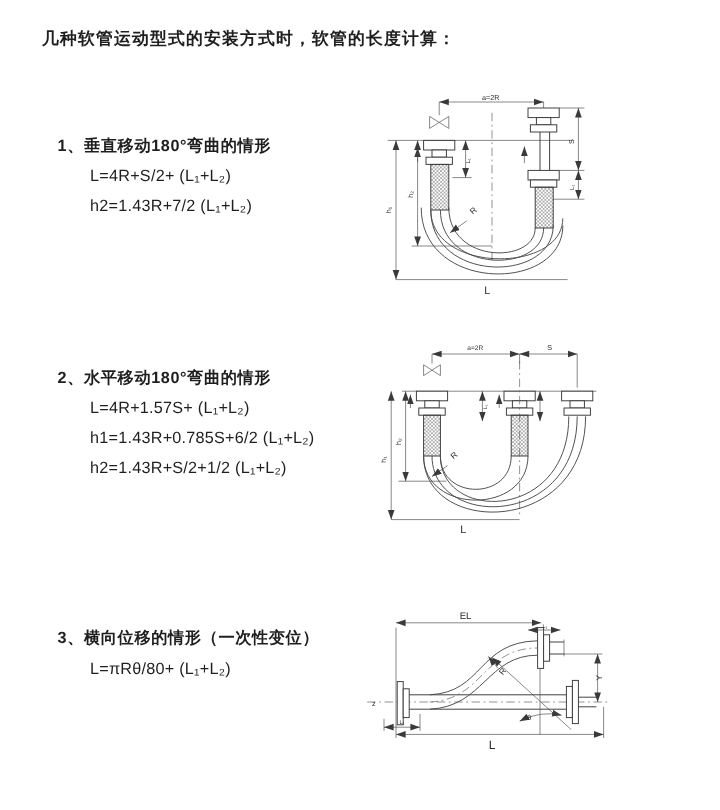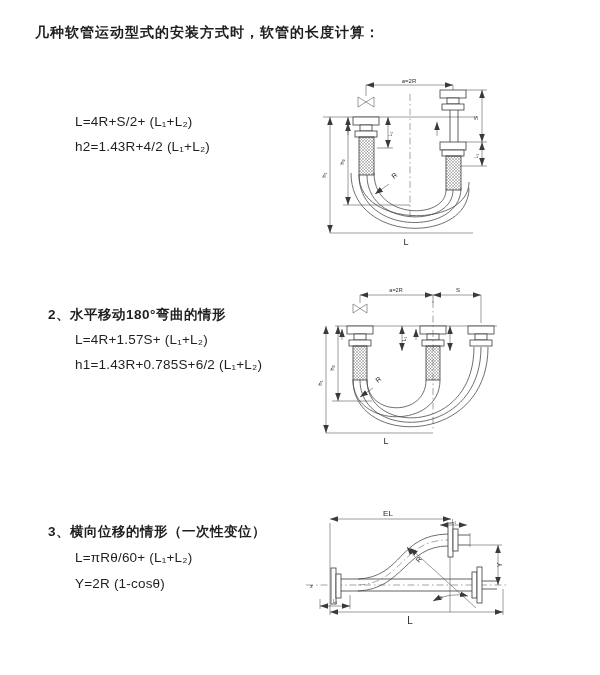--- a/index.html
+++ b/index.html
@@ -37,34 +37,35 @@
   svg .part{stroke:#3a3a3a;stroke-width:0.8;fill:#ffffff;}
   svg .braid{stroke:#3a3a3a;stroke-width:0.8;fill:url(#braidp);}
   svg text{fill:#2a2a2a;font-family:"Liberation Sans","DejaVu Sans",sans-serif;}
 </style>
 </head>
 <body>
 
 <div class="page-title">几种软管运动型式的安装方式时，软管的长度计算：</div>
 
 <div class="section sec1">
+  <div class="heading">1、垂直移动180°弯曲的情形</div>
   <div class="formula">L=4R+S/2+ (L₁+L₂)</div>
-  <div class="formula">h2=1.43R+4/2 (L₁+L₂)</div>
+  <div class="formula">h2=1.43R+7/2 (L₁+L₂)</div>
 </div>
 
 <div class="section sec2">
   <div class="heading">2、水平移动180°弯曲的情形</div>
   <div class="formula">L=4R+1.57S+ (L₁+L₂)</div>
   <div class="formula">h1=1.43R+0.785S+6/2 (L₁+L₂)</div>
+  <div class="formula">h2=1.43R+S/2+1/2 (L₁+L₂)</div>
 </div>
 
 <div class="section sec3">
   <div class="heading">3、横向位移的情形（一次性变位）</div>
-  <div class="formula">L=πRθ/60+ (L₁+L₂)</div>
-  <div class="formula">Y=2R (1-cosθ)</div>
+  <div class="formula">L=πRθ/80+ (L₁+L₂)</div>
 </div>
 
 <svg class="diagram d1" width="185" height="172" viewBox="0 0 185 172">
   <defs>
     <pattern id="braidp" width="3" height="3" patternUnits="userSpaceOnUse">
       <path d="M0,0 L3,3 M3,0 L0,3" stroke="#666" stroke-width="0.4"></path>
     </pattern>
     <marker id="ah" markerWidth="9" markerHeight="8" refX="8" refY="4" orient="auto" markerUnits="userSpaceOnUse">
       <path d="M0,1.2 L8,4 L0,6.8 Z" fill="#3a3a3a"></path>
     </marker>

